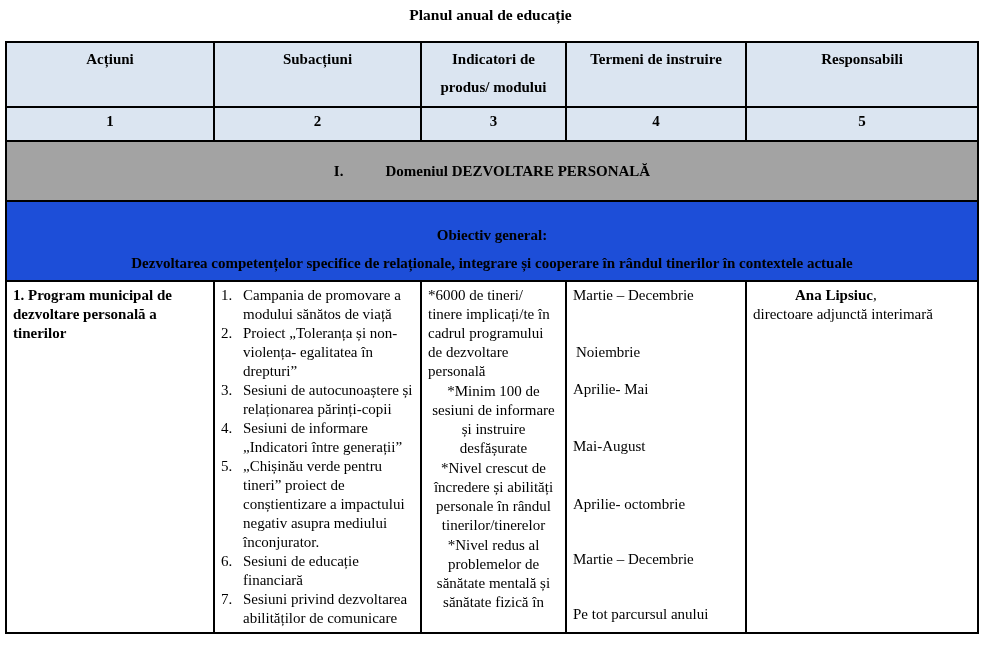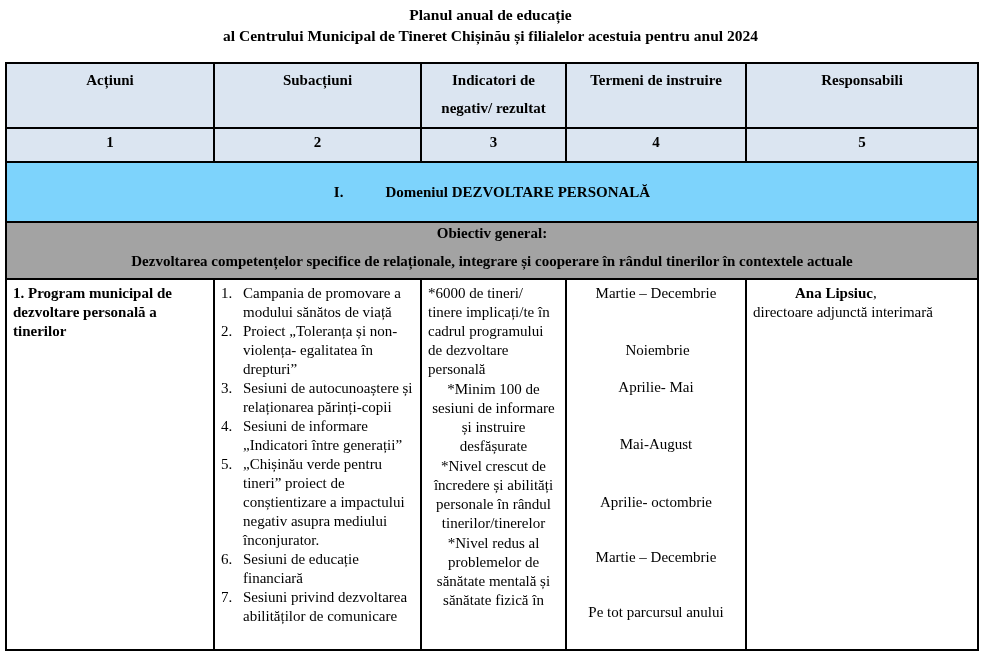--- a/index.html
+++ b/index.html
@@ -25,54 +25,53 @@
   tr.head th{
     background:#dbe5f1;font-weight:bold;text-align:center;
     height:56px;padding-top:7px;
   }
   tr.head .l2{margin-top:9px;}
   tr.nums td{
     background:#dbe5f1;font-weight:bold;text-align:center;
     height:28px;padding-top:4px;
   }
   tr.domain td{
-    background:#7dd3fc;height:58px;text-align:center;
+    background:#a3a3a3;height:58px;text-align:center;
     font-weight:bold;vertical-align:middle;
   }
   tr.domain .numeral{margin-right:42px;}
   tr.objective td{
-    background:#a3a3a3;height:54px;text-align:center;
-    font-weight:bold;padding-top:1px;vertical-align:top;
+    background:#1d4ed8;height:54px;text-align:center;
+    font-weight:bold;padding-top:24px;vertical-align:top;
   }
   tr.objective .obj-text{margin-top:9px;}
   tr.content td{padding:4px 6px;}
   .cell-action{font-weight:bold;}
   td.sub-cell{padding-left:9px;}
   .oli{display:flex;}
   .oli .n{flex:0 0 22px;}
   .oli .t{flex:1 1 auto;}
   .inds p{margin:0;}
   .inds p + p{margin-top:1px;text-align:center;}
-  .terms div{white-space:nowrap;text-align:center;}
+  .terms div{white-space:nowrap;}
   .terms div:nth-child(2){margin-top:38px;padding-left:3px;}
   .terms div:nth-child(3){margin-top:18px;}
   .terms div:nth-child(4){margin-top:38px;font-family:Liberation Serif, serif;}
   .terms div:nth-child(5){margin-top:39px;}
   .terms div:nth-child(6){margin-top:36px;}
   .terms div:nth-child(7){margin-top:36px;}
   .resp .name{font-weight:bold;margin-left:42px;}
 </style>
 </head>
 <body>
 
 <div class="page">
 
   <div class="doc-title">
     <div>Planul anual de educație</div>
-    <div>al Centrului Municipal de Tineret Chișinău și filialelor acestuia pentru anul 2024</div>
   </div>
 
   <table class="plan">
     <colgroup>
       <col style="width:208px">
       <col style="width:207px">
       <col style="width:145px">
       <col style="width:180px">
       <col style="width:232px">
     </colgroup>
@@ -80,21 +79,21 @@
     <tbody>
         <tr class="head">
       <th>
         <div>Acțiuni</div>
       </th>
       <th>
         <div>Subacțiuni</div>
       </th>
       <th>
         <div>Indicatori de</div>
-        <div class="l2">negativ/ rezultat</div>
+        <div class="l2">produs/ modului</div>
       </th>
       <th>
         <div>Termeni de instruire</div>
       </th>
       <th>
         <div>Responsabili</div>
       </th>
     </tr>
 
     <tr class="nums">

